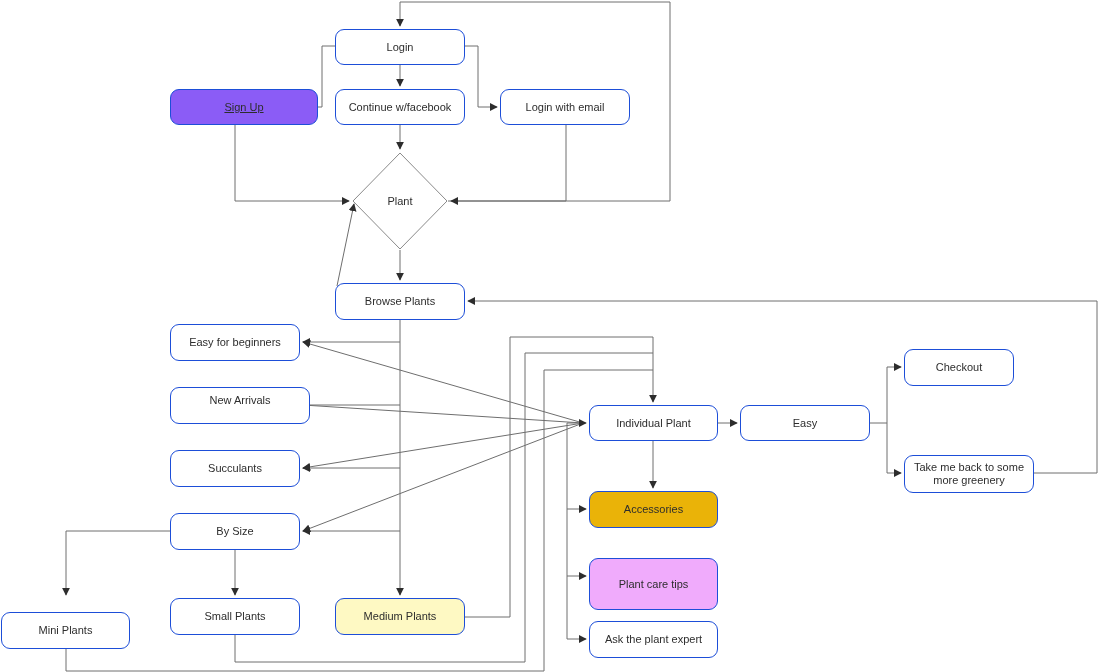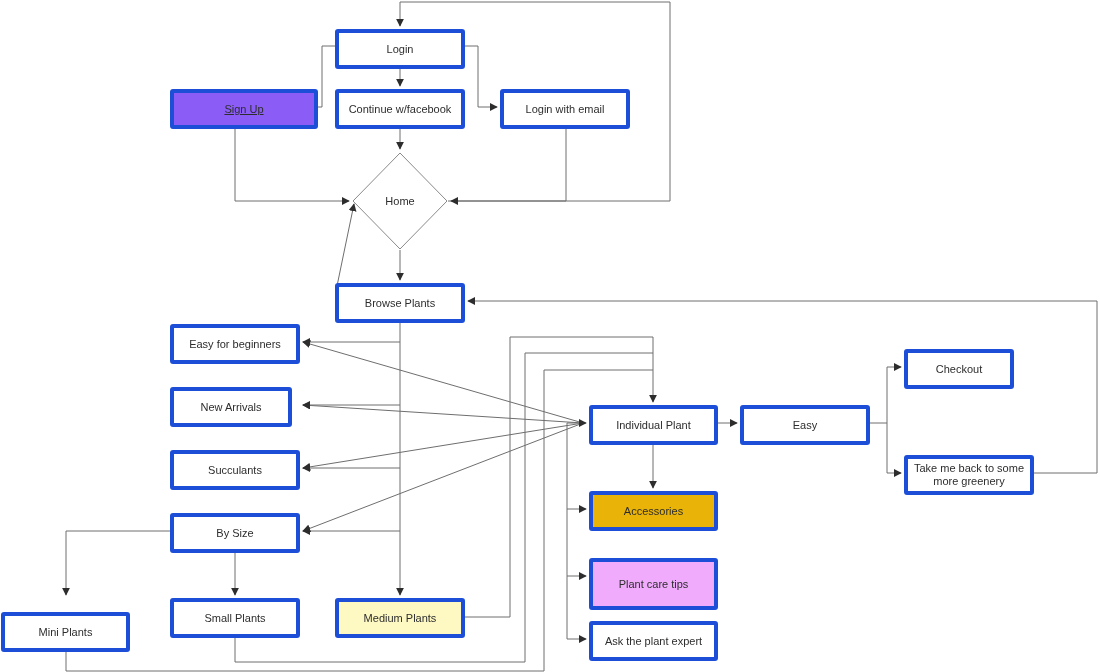--- a/index.html
+++ b/index.html
@@ -9,22 +9,22 @@
     background:#ffffff;
     overflow:hidden;
     font-family:"Liberation Sans", sans-serif;
   }
   #edges-layer{position:absolute;left:0;top:0;z-index:1;}
   #nodes-layer{position:absolute;left:0;top:0;width:100%;height:100%;z-index:2;}
   .node{
     position:absolute;
     box-sizing:border-box;
     background:#ffffff;
-    border:4px solid #1d4ed8;
-    border-radius:3px;
+    border:1px solid #1d4ed8;
+    border-radius:9px;
     display:flex;align-items:center;justify-content:center;
     font-size:11px;line-height:13px;
     color:#2d2d2d;
     text-align:center;
     padding:16px 5px;
   }
   .node.diamond{
     background:transparent;
     border:none;
     border-radius:0;
@@ -87,29 +87,29 @@
       <div class="node" style="left: 335px; top: 89px; width: 130px; height: 36px; background: rgb(255, 255, 255); color: rgb(45, 45, 45);">
         <span class="lbl">Continue w/facebook</span>
       </div>
       <div class="node" style="left: 500px; top: 89px; width: 130px; height: 36px; background: rgb(255, 255, 255); color: rgb(45, 45, 45);">
         <span class="lbl">Login with email</span>
       </div>
       <div class="node diamond" style="left: 352px; top: 152px; width: 96px; height: 98px; background: transparent; color: rgb(45, 45, 45);">
         <svg width="96" height="98">
           <polygon points="48,1 95,49 48,97 1,49" fill="#ffffff" stroke="#8a8a8a" stroke-width="1"></polygon>
         </svg>
-        <span class="lbl">Home</span>
+        <span class="lbl">Plant</span>
       </div>
       <div class="node" style="left: 335px; top: 283px; width: 130px; height: 37px; background: rgb(255, 255, 255); color: rgb(45, 45, 45);">
         <span class="lbl">Browse Plants</span>
       </div>
       <div class="node" style="left: 170px; top: 324px; width: 130px; height: 37px; background: rgb(255, 255, 255); color: rgb(45, 45, 45);">
         <span class="lbl">Easy for beginners</span>
       </div>
-      <div class="node" style="left: 170px; top: 387px; width: 122px; height: 37px; background: rgb(255, 255, 255); color: rgb(45, 45, 45);">
+      <div class="node" style="left: 170px; top: 387px; width: 140px; height: 37px; background: rgb(255, 255, 255); color: rgb(45, 45, 45); align-items: flex-end;">
         <span class="lbl">New Arrivals</span>
       </div>
       <div class="node" style="left: 170px; top: 450px; width: 130px; height: 37px; background: rgb(255, 255, 255); color: rgb(45, 45, 45);">
         <span class="lbl">Succulants</span>
       </div>
       <div class="node" style="left: 170px; top: 513px; width: 130px; height: 37px; background: rgb(255, 255, 255); color: rgb(45, 45, 45);">
         <span class="lbl">By Size</span>
       </div>
       <div class="node" style="left: 1px; top: 598px; width: 129px; height: 37px; background: rgb(255, 255, 255); color: rgb(45, 45, 45); margin-top: 14px;">
         <span class="lbl">Mini Plants</span>

